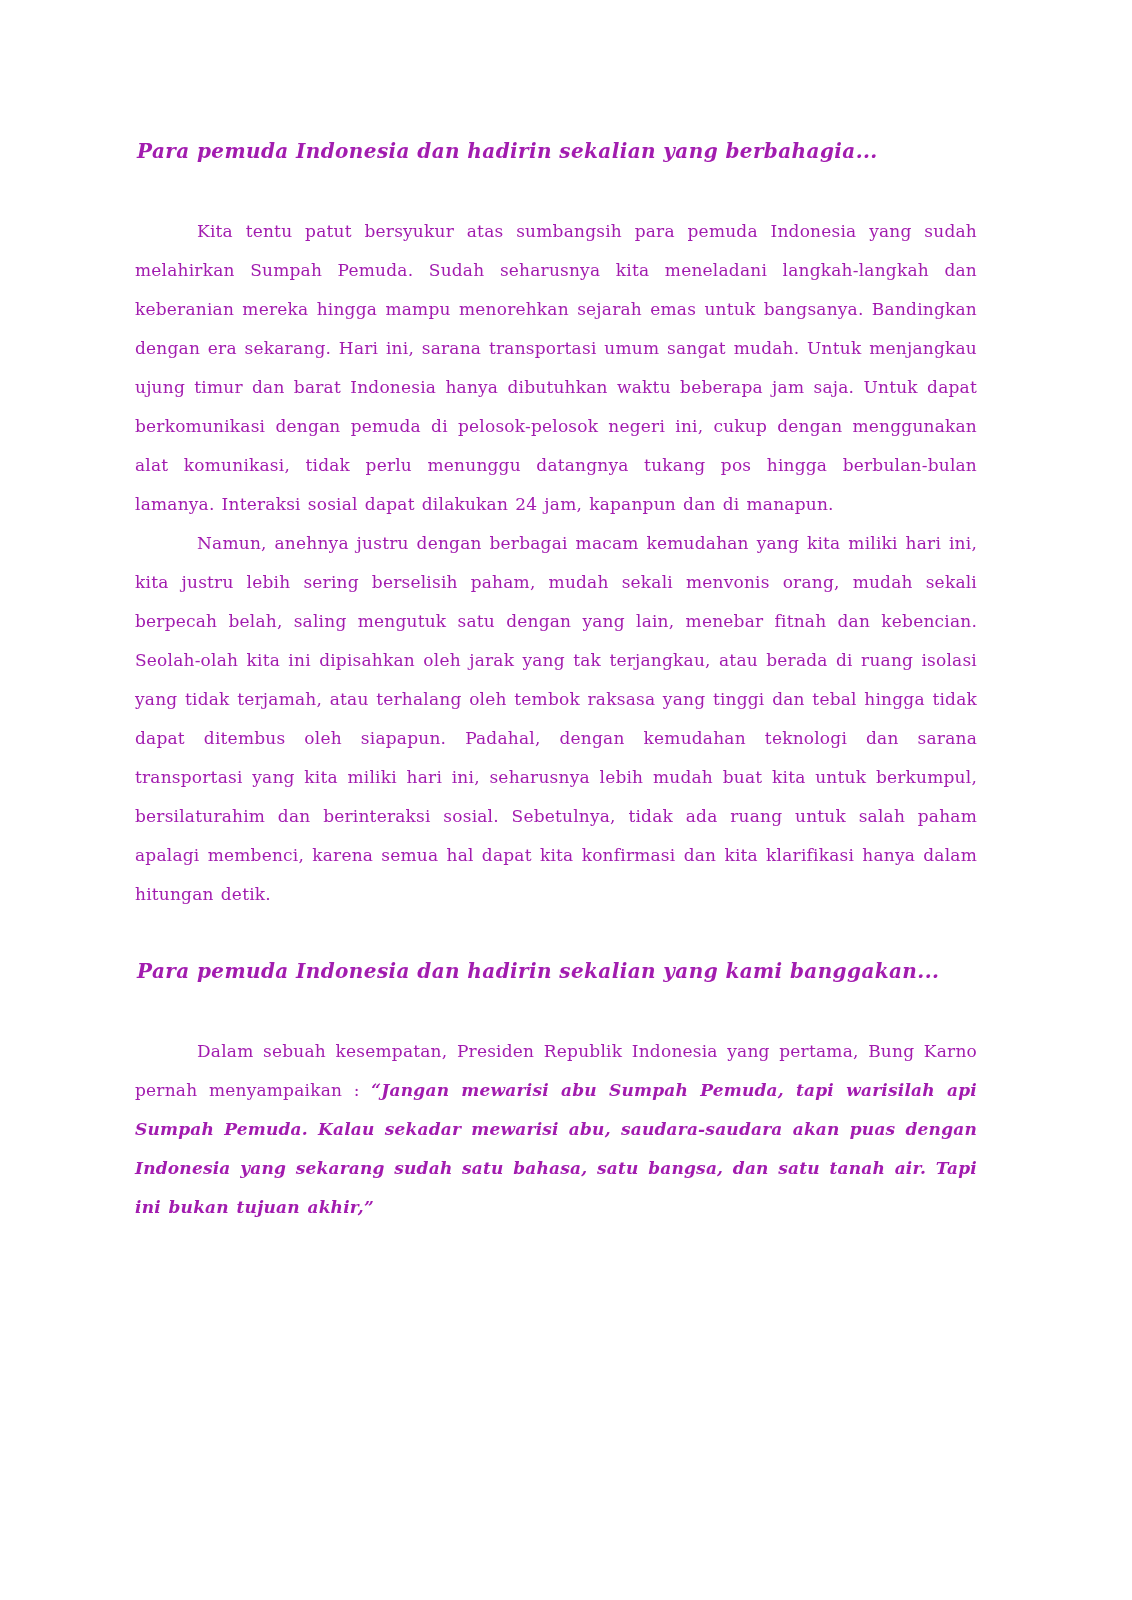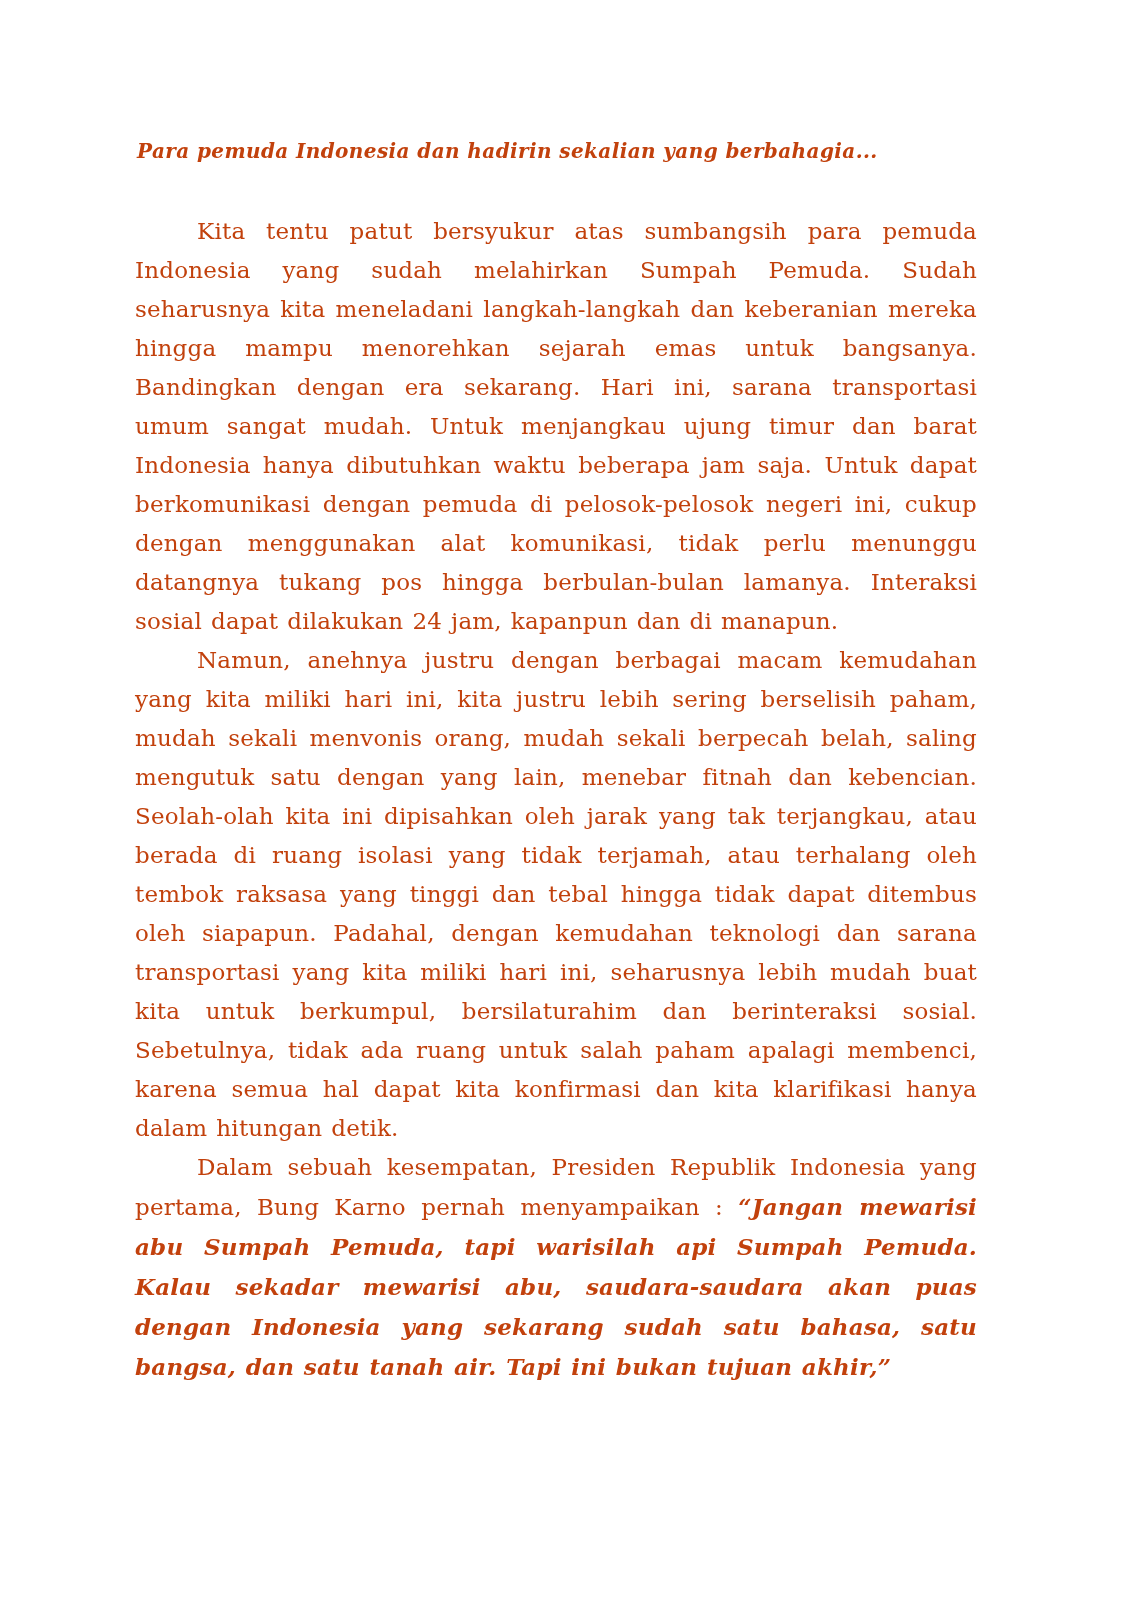--- a/index.html
+++ b/index.html
@@ -8,39 +8,39 @@
     background: #ffffff;
   }
   .page {
     position: relative;
     width: 1132px;
     height: 1600px;
     background: #ffffff;
     box-sizing: border-box;
     padding: 132px 155px 60px 135px;
     font-family: "DejaVu Serif", "Liberation Serif", serif;
-    color: #c2410c;
+    color: #a21caf;
     overflow: hidden;
   }
   .doc-heading {
     font-weight: bold;
     font-style: italic;
     font-size: 20px;
     line-height: 39px;
     letter-spacing: 0.4px;
     margin: 0 0 41px 2px;
     text-align: left;
   }
   .doc-heading.second {
     margin-top: 38px;
     margin-bottom: 41px;
   }
   p.body-par {
     margin: 0;
-    font-size: 23px;
+    font-size: 17px;
     line-height: 39px;
     letter-spacing: 0.2px;
     word-spacing: 1.5px;
     text-align: justify;
     text-indent: 62px;
   }
   .inline-quote {
     font-weight: bold;
     font-style: italic;
     margin-top: 19px;
@@ -50,16 +50,17 @@
 <body>
 
 <div class="page">
 
   <div class="doc-heading">Para pemuda Indonesia dan hadirin sekalian yang berbahagia...</div>
 
   <p class="body-par">Kita tentu patut bersyukur atas sumbangsih para pemuda Indonesia yang sudah melahirkan Sumpah Pemuda. Sudah seharusnya kita meneladani langkah-langkah dan keberanian mereka hingga mampu menorehkan sejarah emas untuk bangsanya. Bandingkan dengan era sekarang. Hari ini, sarana transportasi umum sangat mudah. Untuk menjangkau ujung timur dan barat Indonesia hanya dibutuhkan waktu beberapa jam saja. Untuk dapat berkomunikasi dengan pemuda di pelosok-pelosok negeri ini, cukup dengan menggunakan alat komunikasi, tidak perlu menunggu datangnya tukang pos hingga berbulan-bulan lamanya. Interaksi sosial dapat dilakukan 24 jam, kapanpun dan di manapun.</p>
 
   <p class="body-par">Namun, anehnya justru dengan berbagai macam kemudahan yang kita miliki hari ini, kita justru lebih sering berselisih paham, mudah sekali menvonis orang, mudah sekali berpecah belah, saling mengutuk satu dengan yang lain, menebar fitnah dan kebencian. Seolah-olah kita ini dipisahkan oleh jarak yang tak terjangkau, atau berada di ruang isolasi yang tidak terjamah, atau terhalang oleh tembok raksasa yang  tinggi dan tebal hingga tidak dapat  ditembus oleh siapapun. Padahal, dengan kemudahan teknologi dan sarana transportasi yang kita miliki hari ini, seharusnya lebih mudah buat kita untuk berkumpul, bersilaturahim dan berinteraksi sosial. Sebetulnya, tidak ada ruang untuk salah paham apalagi membenci, karena semua hal dapat kita konfirmasi dan kita klarifikasi hanya dalam hitungan detik.</p>
 
+  <div class="doc-heading second">Para pemuda Indonesia dan hadirin sekalian yang kami banggakan...</div>
 
   <p class="body-par"><span>Dalam sebuah kesempatan, Presiden Republik Indonesia yang pertama, Bung Karno pernah menyampaikan : </span><span class="inline-quote">“Jangan mewarisi abu Sumpah Pemuda, tapi warisilah api Sumpah Pemuda. Kalau sekadar mewarisi abu, saudara-saudara akan puas dengan Indonesia yang sekarang sudah satu bahasa, satu bangsa, dan satu tanah air. Tapi ini bukan tujuan akhir,”</span></p>
 
 </div>
 
 </body></html>

